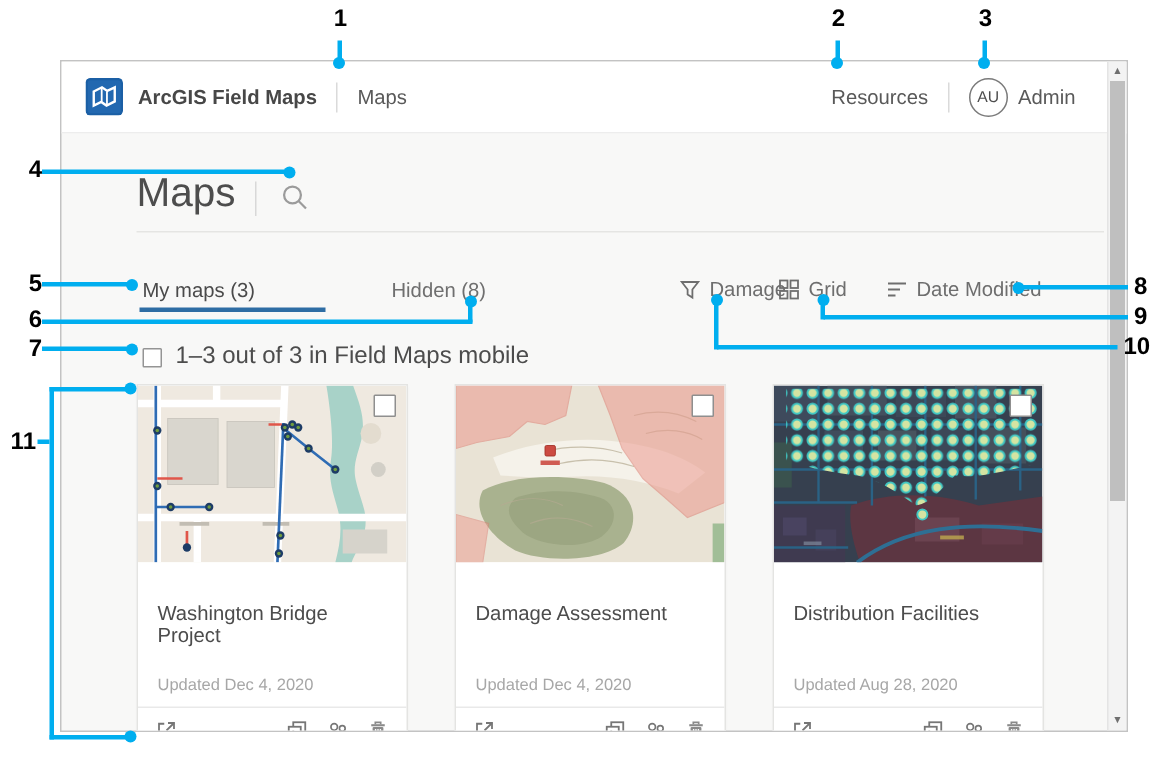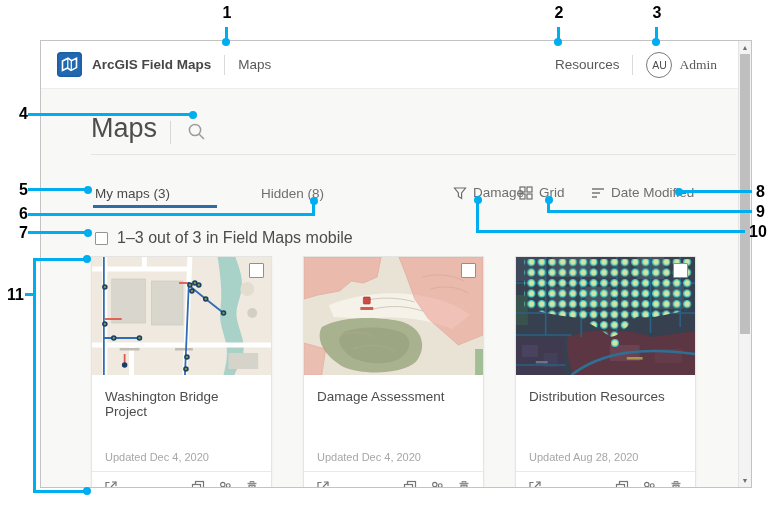--- a/index.html
+++ b/index.html
@@ -12,21 +12,21 @@
           background:#f8f8f7;border:1px solid #c3c3c3;overflow:hidden;}
   .app-header{position:absolute;left:0;top:0;width:100%;height:48px;background:#ffffff;
               border-bottom:1px solid #ededed;display:flex;align-items:center;padding:0 16px;}
   .logo{width:25px;height:25px;border-radius:3px;flex:none;}
   .app-title{margin-left:10px;font-size:13.5px;font-weight:bold;color:#474747;}
   .vdiv{width:1px;height:20px;background:#dadada;margin:0 13px;}
   .nav-item{font-size:13.5px;color:#595959;cursor:pointer;}
   .header-right{margin-left:auto;display:flex;align-items:center;margin-right:18px;}
   .avatar{width:26px;height:26px;border-radius:50%;border:1px solid #7a7a7a;background:#fff;
           display:flex;align-items:center;justify-content:center;font-size:10.5px;color:#4d4d4d;}
-  .admin-label{margin-left:7px;font-size:13.5px;color:#595959;font-family:Liberation Serif, serif;}
+  .admin-label{margin-left:7px;font-size:13.5px;color:#595959;}
 
   .page-title{position:absolute;left:50px;top:72px;font-size:27px;color:#4d4d4d;}
   .title-div{position:absolute;left:129px;top:80px;width:1px;height:23px;background:#d8d8d8;}
   .search-btn{position:absolute;left:146px;top:81px;width:20px;height:20px;cursor:pointer;}
   .search-underline{position:absolute;left:50px;top:113px;width:645px;height:1px;background:#e5e5e3;}
 
   .tab{position:absolute;top:145px;font-size:13.5px;}
   .tab-active{left:54px;color:#4a4a4a;}
   .tab-underline{position:absolute;left:52px;top:164px;width:124px;height:3px;background:#2e6da4;}
   .tab-inactive{left:220px;color:#6f6f6f;}
@@ -39,21 +39,21 @@
   .checkbox{width:13px;height:13px;border:1px solid #949494;background:#fff;border-radius:1px;flex:none;}
   .select-label{margin-left:9px;font-size:16px;color:#4c4c4c;}
 
   .cards{position:absolute;left:50px;top:215px;display:flex;gap:31px;}
   .card{width:181px;height:246px;background:#ffffff;border:1px solid #e4e4e2;
         box-shadow:0 1px 2px rgba(0,0,0,.06);display:flex;flex-direction:column;}
   .thumb{height:118px;flex:none;position:relative;overflow:hidden;}
   .thumb svg{display:block;width:100%;height:100%;}
   .thumb-check{position:absolute;top:6px;right:7px;width:15px;height:15px;background:#fff;
                border:1px solid #8f8f8f;border-radius:1px;cursor:pointer;}
-  .card-body{flex:1;padding:14px 13px 6px;display:flex;flex-direction:column;justify-content:space-between;}
+  .card-body{flex:1;padding:26px 13px 6px;display:flex;flex-direction:column;justify-content:space-between;}
   .card-title{font-size:13.5px;color:#4c4c4c;}
   .card-updated{font-size:11px;color:#a7a7a7;padding-bottom:2px;}
   .card-footer{flex:none;height:30px;border-top:1px solid #e9e9e9;display:flex;align-items:center;padding:0 12px;}
   .foot-icons{margin-left:auto;display:flex;align-items:center;gap:13px;}
   .icon-btn{width:14px;height:14px;cursor:pointer;display:block;}
 
   
   .scrollbar{position:absolute;top:0;right:0;width:13px;height:100%;background:#f3f3f3;border-left:1px solid #e4e4e4;}
   .sb-arrow{position:absolute;left:0;width:100%;text-align:center;font-size:7px;color:#6f6f6f;cursor:pointer;}
   .sb-up{top:3px;} .sb-down{bottom:3px;}
@@ -328,21 +328,21 @@
             <path d="M56,118 C88,94 130,90 181,97" stroke="#2e6f94" stroke-width="2.6" fill="none"></path>
             <path d="M0,108 H50" stroke="#2a6285" stroke-width="1.6" fill="none"></path>
             <rect x="0" y="0" width="181" height="90" fill="url(#p3dots)" clip-path="url(#p3clip)"></rect>
             <circle cx="100" cy="86" r="3.4" fill="#d4e4a2" stroke="#3fc8c4" stroke-width="1.3"></circle>
             <rect x="112" y="100" width="16" height="2.6" fill="#b9a24e" opacity="0.85"></rect>
             <rect x="20" y="104" width="12" height="2.4" fill="#8a97a8" opacity="0.6"></rect>
           </svg>
           <div class="thumb-check"></div>
         </div>
         <div class="card-body">
-          <div class="card-title">Distribution Resources</div>
+          <div class="card-title">Distribution Facilities</div>
           <div class="card-updated">Updated Aug 28, 2020</div>
         </div>
         <div class="card-footer">
           <svg class="icon-btn" viewBox="0 0 14 14">
             <path d="M5.5 2.5 H2 V12 H11.5 V8.5" fill="none" stroke="#767676" stroke-width="1.2"></path>
             <path d="M8 2 H12 V6" fill="none" stroke="#767676" stroke-width="1.2"></path>
             <line x1="12" y1="2" x2="7" y2="7" stroke="#767676" stroke-width="1.2"></line>
           </svg>
           <div class="foot-icons">
             <svg class="icon-btn" viewBox="0 0 14 14">

